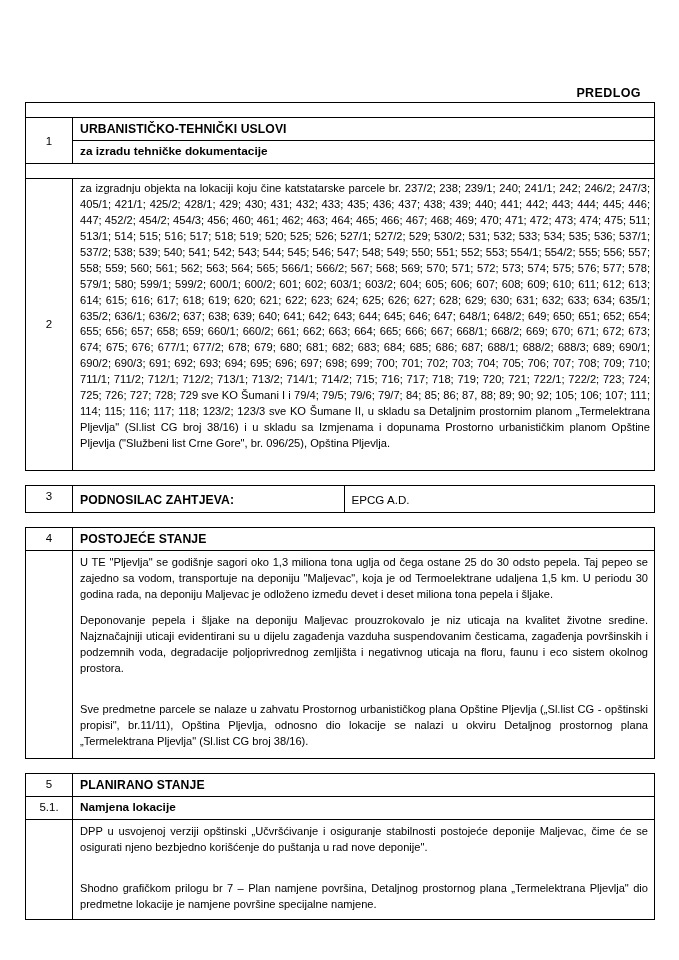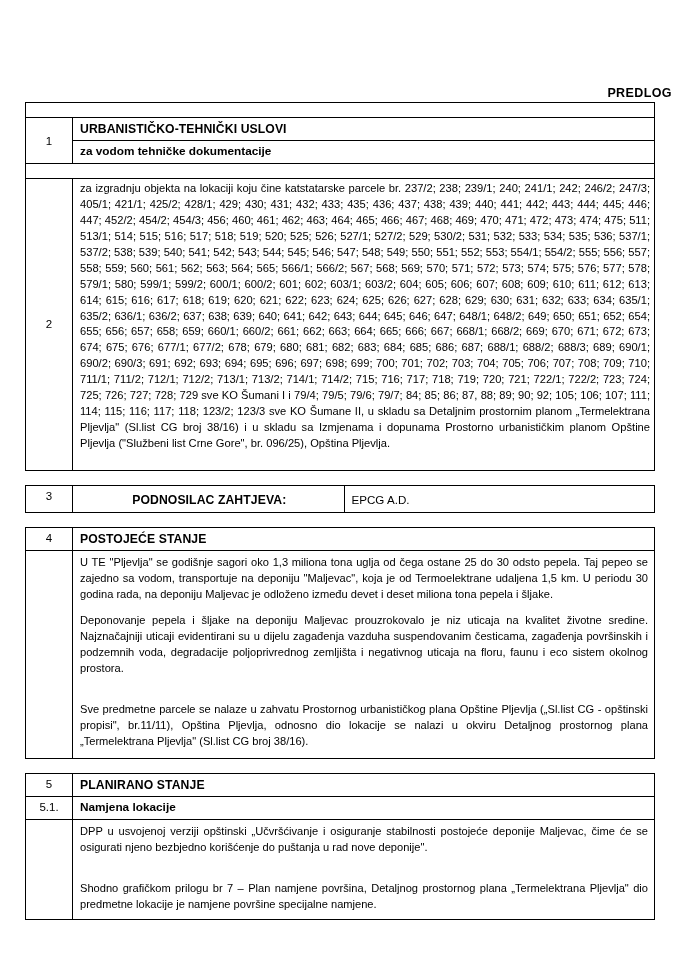--- a/index.html
+++ b/index.html
@@ -27,21 +27,20 @@
 
   .predlog {
     position: absolute;
     left: 0;
     top: 86px;
     width: 641px;
     text-align: right;
     font-size: 12.5px;
     font-weight: bold;
     letter-spacing: 0.4px;
-    margin-left: 31px;
   }
 
   .doc-table {
     position: absolute;
     left: 25px;
     top: 102px;
     width: 630px;
     border-collapse: collapse;
     table-layout: fixed;
   }
@@ -117,21 +116,20 @@
   .applicant-label {
     font-size: 12.2px;
     font-weight: bold;
     letter-spacing: 0.1px;
   }
   .applicant-value {
     font-size: 11.6px;
   }
   td.applicant-name {
     padding: 4px 5px 4px 7px;
-    text-align: center;
   }
   td.applicant-val {
     padding: 4px 5px 4px 7px;
     width: 310px;
   }
 </style>
 </head>
 <body>
 
 <div class="page">
@@ -150,21 +148,21 @@
       </tr>
 
       <tr>
         <td class="num tall" rowspan="2">1</td>
         <td class="cell">
           <div class="hdr-bold">URBANISTIČKO-TEHNIČKI USLOVI</div>
         </td>
       </tr>
       <tr>
         <td class="cell">
-          <div class="sub-bold">za vodom tehničke dokumentacije</div>
+          <div class="sub-bold">za izradu tehničke dokumentacije</div>
         </td>
       </tr>
 
       <tr class="spacer">
         <td colspan="2"></td>
       </tr>
 
       <tr>
         <td class="num tall">2</td>
         <td>

